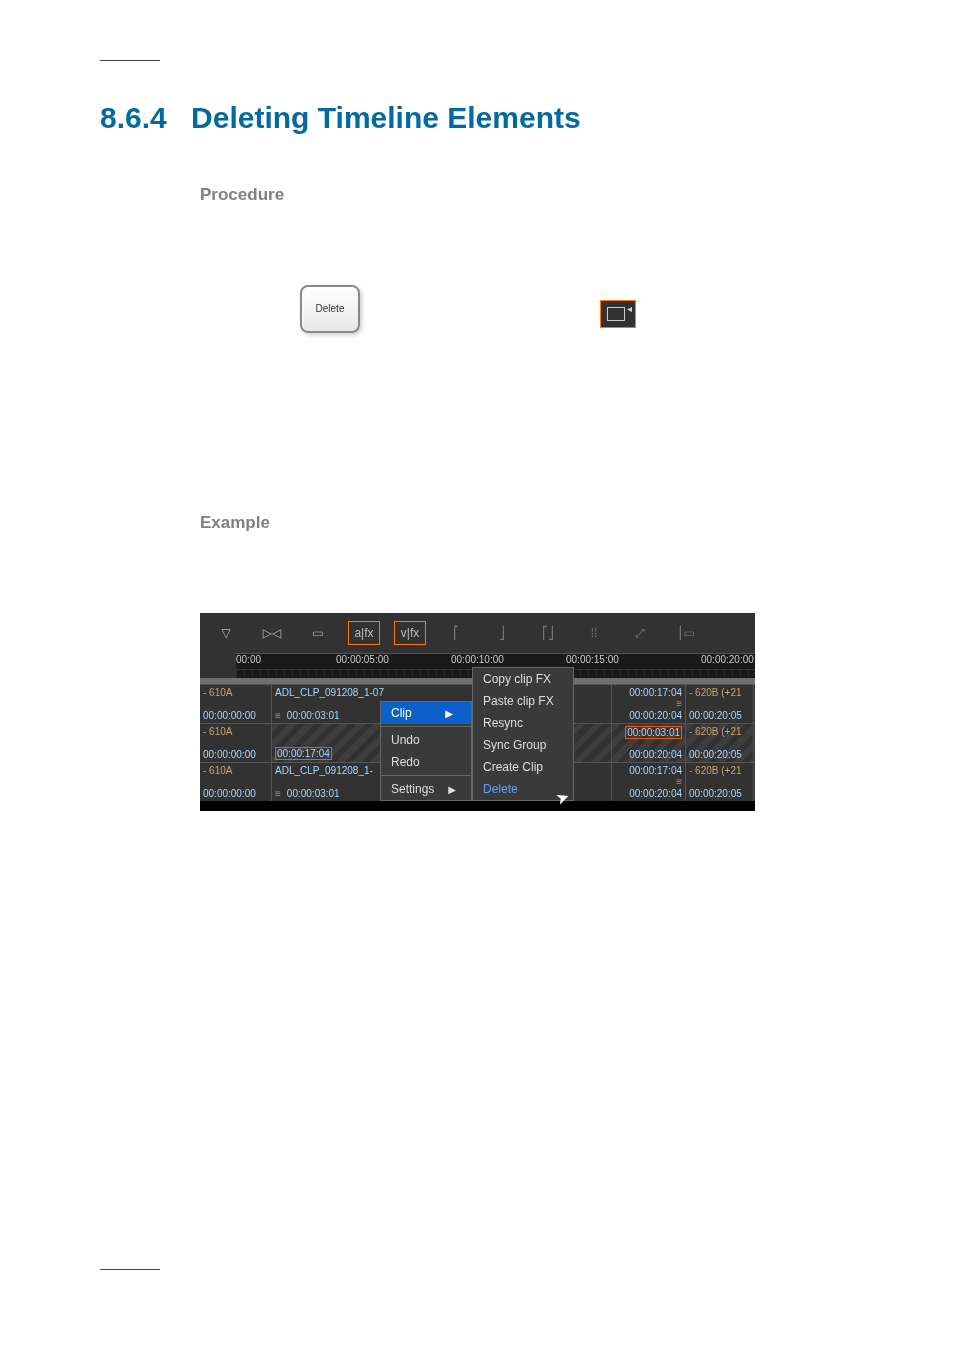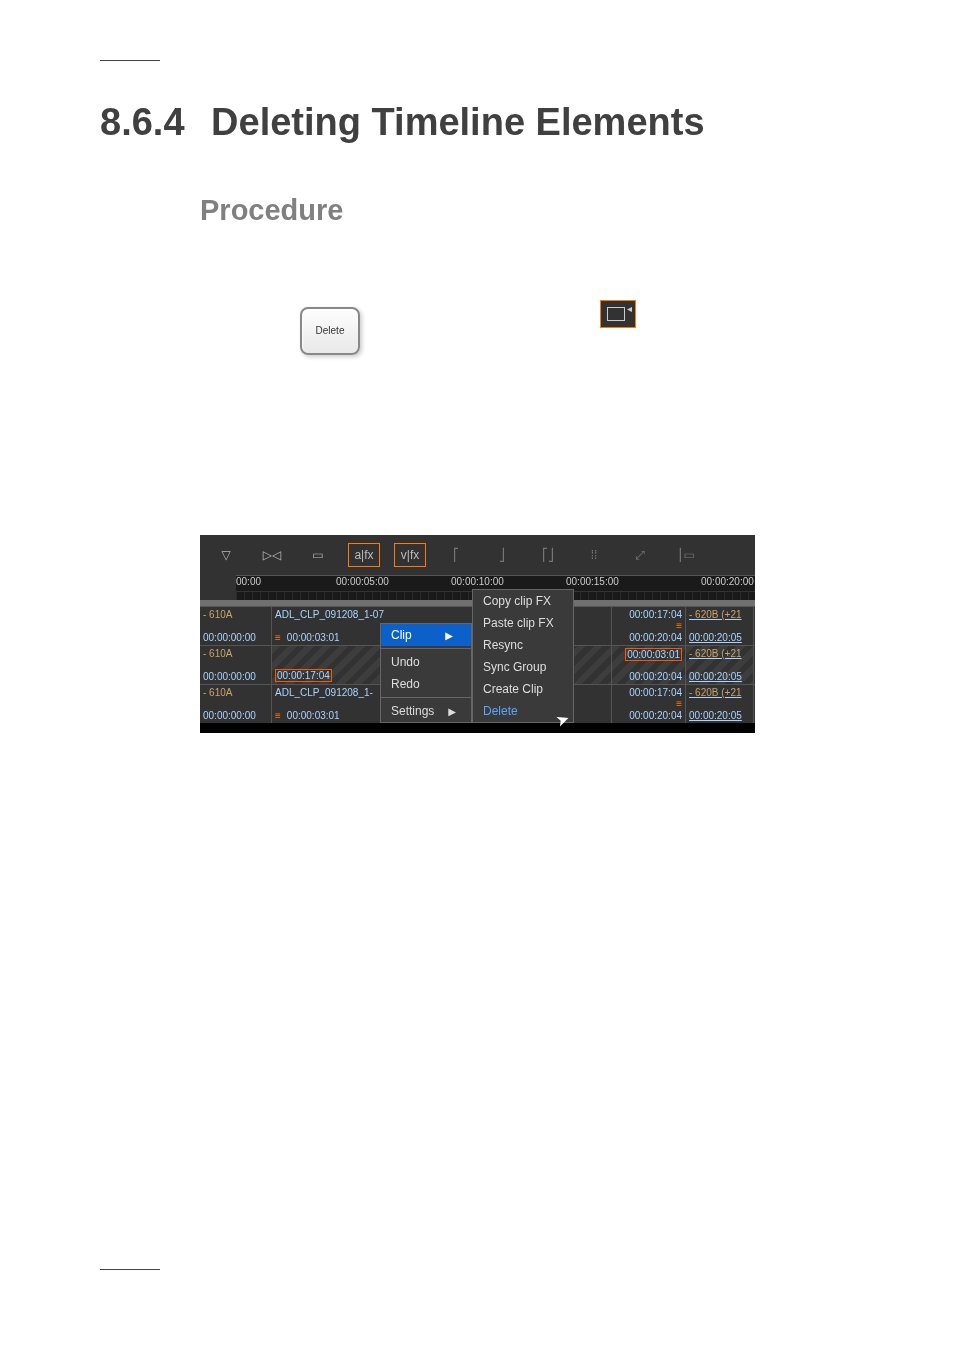--- a/index.html
+++ b/index.html
@@ -16,28 +16,28 @@
     position: relative;
     box-sizing: border-box;
     padding: 60px 100px 100px 100px;
   }
   .top-rule {
     border-top: 1px solid #444;
     width: 60px;
     margin-bottom: 40px;
   }
   .h1 {
-    font-size: 38px;
+    font-size: 30px;
     font-weight: bold;
-    color: #404040;
+    color: #0369a1;
     margin: 0 0 50px 0;
   }
   .h1 .num { margin-right: 16px; }
   .h2 {
-    font-size: 29px;
+    font-size: 17px;
     font-weight: bold;
     color: #808080;
     margin: 0 0 20px 100px;
   }
   .icon-box {
     display: inline-block;
     width: 34px;
     height: 26px;
     background: #323232;
     border: 1px solid #ff7a00;
@@ -160,21 +160,21 @@
     padding: 2px 3px;
     font-size: 10px;
     color: #aad4ff;
     display: flex;
     flex-direction: column;
     justify-content: space-between;
     position: relative;
   }
   .clip-cell.w2 { width: 340px; }
   .clip-cell.w3 { width: 74px; }
-  .clip-cell.w4 { width: 68px; overflow: hidden; text-decoration: underline;}
+  .clip-cell.w4 { width: 68px; overflow: hidden;}
   .clip-cell.stripe::before {
     content: "";
     position: absolute;
     inset: 0;
     background: repeating-linear-gradient(135deg, #3d3d3d 0 6px, #323232 6px 12px);
     z-index: 0;
   }
   .clip-cell > * { position: relative; z-index: 1; }
   .cell-bot { color: #aad4ff; }
   .brown-top { color: #caa36a; }
@@ -234,20 +234,21 @@
   </h1>
 
   <h2 class="h2">Procedure</h2>
 
   <div class="floating-icon">
     <div class="icon-box"></div>
   </div>
 
   <div class="delete-key">Delete</div>
 
+  <h2 class="h2" style="margin-top:60px">Example</h2>
 
   <div style="height:60px"></div>
 
   <div class="screenshot">
 
     <div class="toolbar" id="toolbar-host">
         <div class="tbn">▽</div>
         <div class="tbn">▷◁</div>
         <div class="tbn">▭</div>
         <div class="tbn selected">a|fx</div>

